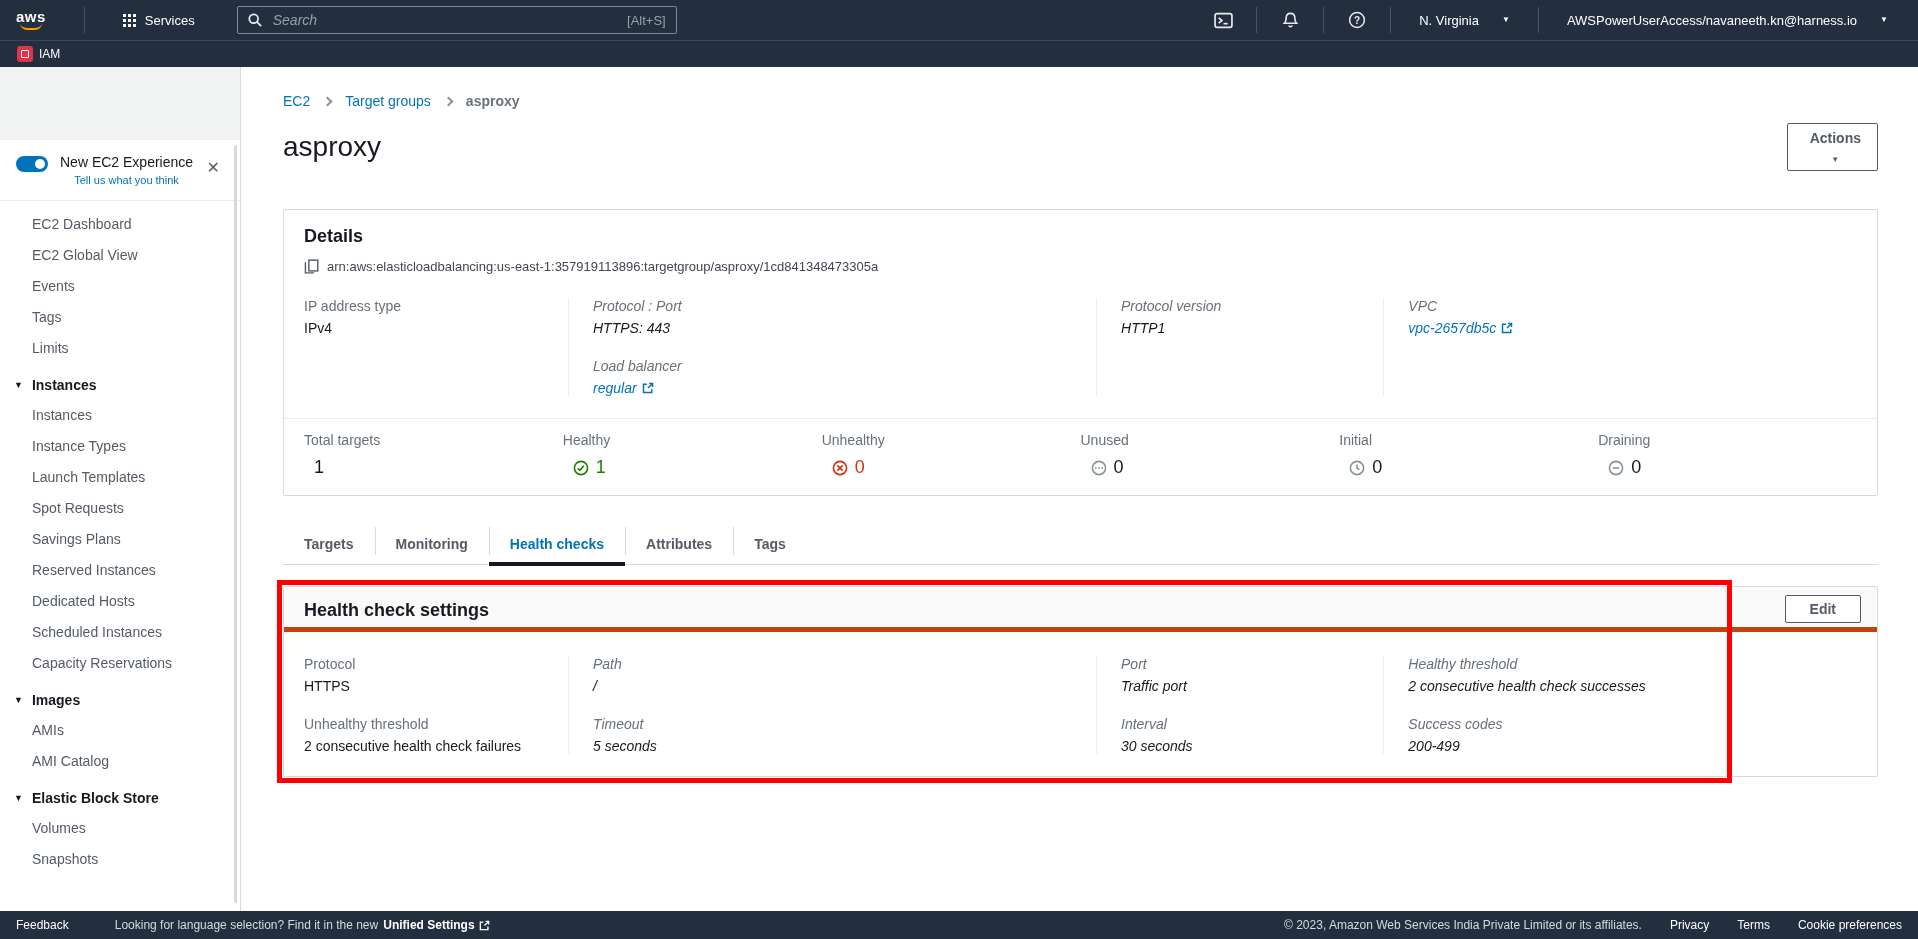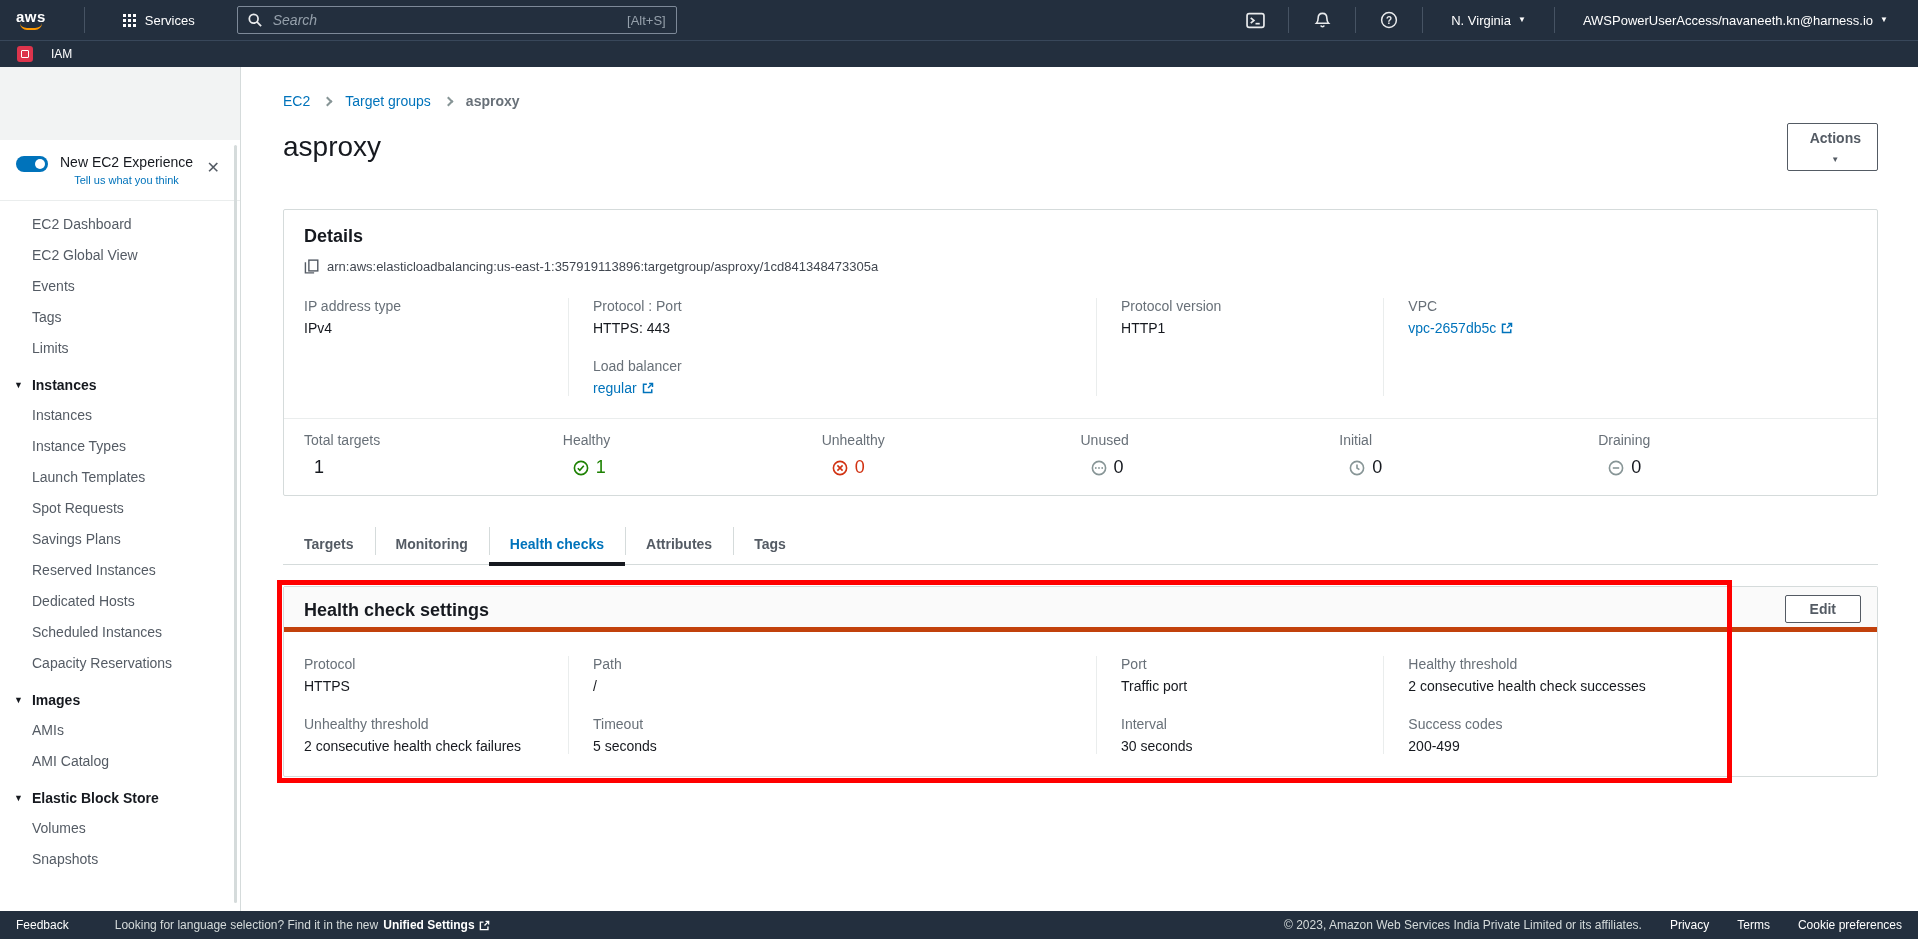--- a/index.html
+++ b/index.html
@@ -20,26 +20,26 @@
   .grid-icon{display:grid;grid-template-columns:repeat(3,3px);grid-gap:2px;}
   .grid-icon i{width:3px;height:3px;background:#fff;display:block;}
   .searchbox{display:flex;align-items:center;width:440px;height:28px;border:1px solid #7d8998;
     border-radius:2px;margin-left:18px;padding:0 10px;gap:9px;}
   .searchbox input{flex:1;background:transparent;border:none;outline:none;color:#fff;
     font-style:italic;font-size:14px;font-family:inherit;}
   .searchbox input::placeholder{color:#95a0ab;font-style:italic;}
   .shortcut{color:#95a0ab;font-size:13px;}
   .nav-right{display:flex;align-items:center;}
   .nav-icon-btn{width:38px;height:40px;display:flex;align-items:center;justify-content:center;cursor:pointer;}
-  .nav-text-btn{display:flex;align-items:center;gap:7px;color:#fff;font-size:13px;padding:0 14px;cursor:pointer;white-space:nowrap;}
+  .nav-text-btn{display:flex;align-items:center;gap:23px;color:#fff;font-size:13px;padding:0 14px;cursor:pointer;white-space:nowrap;}
   .caret{font-size:8px;color:#fff;line-height:1;}
   
   .favbar{position:absolute;top:40px;left:0;right:0;height:27px;background:#232f3e;
     border-top:1px solid #38475a;display:flex;align-items:center;padding:0 17px;z-index:19;}
-  .fav-item{display:flex;align-items:center;gap:18px;color:#fff;font-size:12px;cursor:pointer;}
+  .fav-item{display:flex;align-items:center;gap:6px;color:#fff;font-size:12px;cursor:pointer;}
   .iam-badge{width:16px;height:16px;background:#dd344c;border-radius:3px;display:flex;align-items:center;justify-content:center;}
   .iam-glyph{width:8px;height:8px;border:1.4px solid #fff;border-radius:1px;display:block;}
   
   .sidebar{position:absolute;top:67px;left:0;width:241px;bottom:28px;background:#fff;
     border-right:1px solid #d5dbdb;overflow:hidden;z-index:5;}
   .sidebar-gap{height:73px;background:#f2f3f3;}
   .exp-row{padding:14px 14px 0 16px;display:flex;align-items:flex-start;position:relative;}
   .toggle{width:32px;height:16px;border-radius:9px;background:#0073bb;position:relative;flex:none;margin-top:2px;cursor:pointer;}
   .toggle::after{content:"";position:absolute;right:3px;top:3px;width:10px;height:10px;border-radius:50%;background:#fff;}
   .exp-text{margin-left:12px;}
@@ -69,21 +69,21 @@
   .actions-btn .caret{color:#545b64;}
   
   .card{border:1px solid #d5dbdb;border-radius:2px;background:#fff;}
   .details-card{margin-top:38px;}
   .card-body{padding:16px 20px 22px;}
   .card-heading{font-size:18px;font-weight:700;color:#16191f;}
   .arn-row{display:flex;align-items:center;gap:8px;margin-top:12px;font-size:13px;color:#414750;}
   .f-grid{display:grid;grid-template-columns:17% 34% 18.5% 30.5%;margin-top:24px;}
   .hc-body .f-grid{margin-top:0;}
   .f-col{padding-right:16px;}
-  .f-col + .f-col{border-left:1px solid #eaeded;padding-left:24px;}
+  .f-col + .f-col{border-left:1px solid #eaeded;padding-left:24px;font-style:italic;}
   .field + .field{margin-top:22px;}
   .f-label{font-size:14px;color:#687078;}
   .f-value{font-size:14px;color:#16191f;margin-top:6px;}
   .link{color:#0073bb;cursor:pointer;display:inline-flex;align-items:center;gap:5px;text-decoration:none;}
   .stats-band{border-top:1px solid #eaeded;padding:13px 20px 17px;display:grid;grid-template-columns:repeat(6,1fr);}
   .stat-label{font-size:14px;color:#687078;}
   .stat-value{display:flex;align-items:center;gap:7px;margin-top:9px;font-size:18px;color:#16191f;padding-left:10px;}
   .stat-value.green{color:#1d8102;}
   .stat-value.red{color:#d13212;}
   

